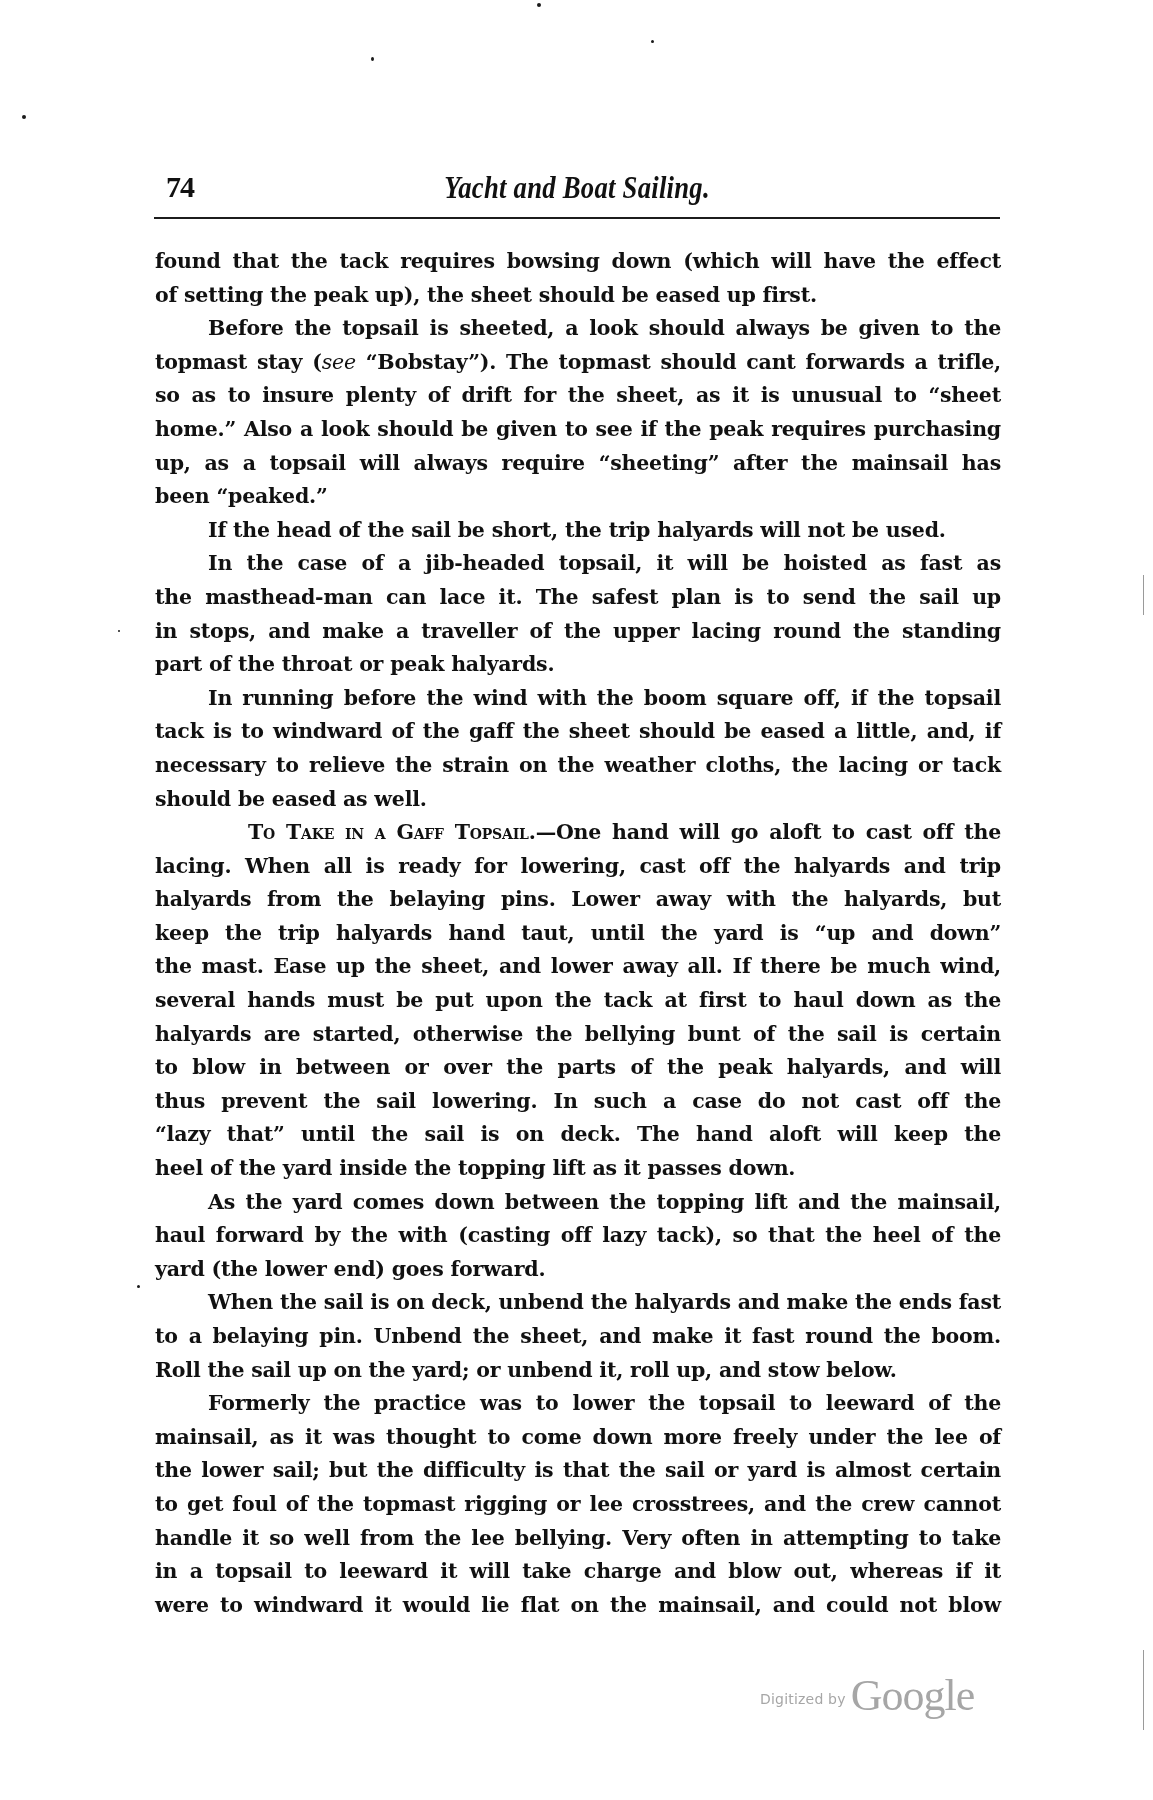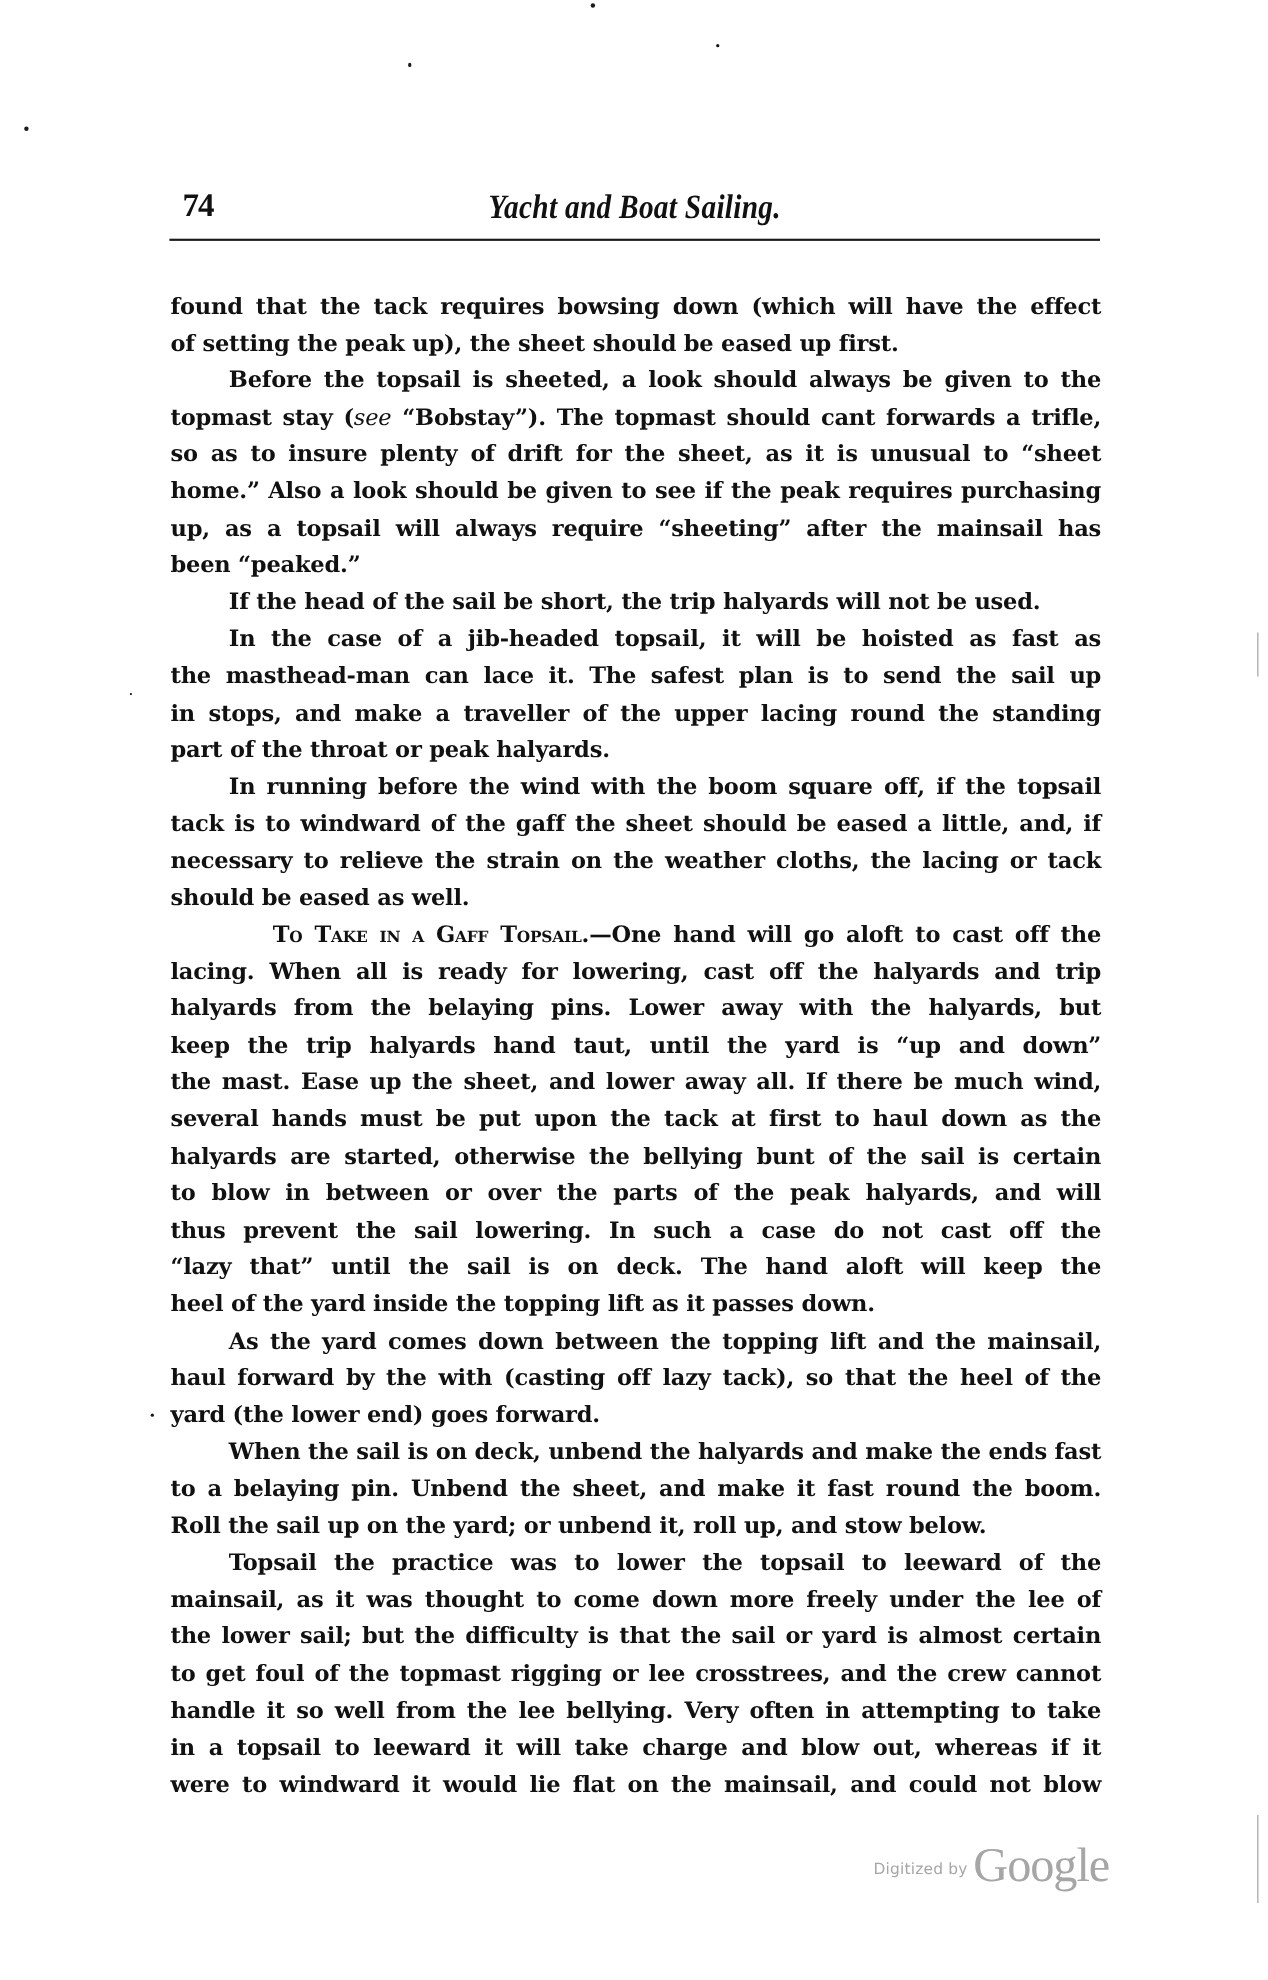--- a/index.html
+++ b/index.html
@@ -58,41 +58,41 @@
       position: absolute;
       left: 154px;
       top: 217px;
       width: 846px;
       height: 2px;
       background: #1c1c1c;
     }
     .body-text {
       position: absolute;
       left: 155px;
-      top: 262px;
+      top: 245px;
       width: 846px;
     }
     .line {
       height: 33.6px;
       line-height: 33.6px;
       font-family: "DejaVu Serif", serif;
       font-size: 20.5px;
       font-weight: bold;
       white-space: nowrap;
       text-align: justify;
       text-align-last: justify;
       letter-spacing: -0.2px;
     }
     .line.indent { padding-left: 53px; }
     .line.last { text-align-last: left; }
     .sc { font-variant: small-caps; margin-left: 40px; }
     .it { font-style: italic; font-weight: normal; }
     .watermark {
       position: absolute;
-      left: 794px;
+      left: 760px;
       top: 1670px;
       color: #a6a6a6;
       white-space: nowrap;
     }
     .wm-small {
       font-family: "DejaVu Sans", sans-serif;
       font-size: 14px;
       letter-spacing: 0.2px;
       vertical-align: 6px;
     }
@@ -156,21 +156,21 @@
   <div class="line last">heel of the yard inside the topping lift as it passes down.</div>
 
   <div class="line indent">As the yard comes down between the topping lift and the mainsail,</div>
   <div class="line">haul forward by the with (casting off lazy tack), so that the heel of the</div>
   <div class="line last">yard (the lower end) goes forward.</div>
 
   <div class="line indent">When the sail is on deck, unbend the halyards and make the ends fast</div>
   <div class="line">to a belaying pin.  Unbend the sheet, and make it fast round the boom.</div>
   <div class="line last">Roll the sail up on the yard; or unbend it, roll up, and stow below.</div>
 
-  <div class="line indent">Topsail the practice was to lower the topsail to leeward of the</div>
+  <div class="line indent">Formerly the practice was to lower the topsail to leeward of the</div>
   <div class="line">mainsail, as it was thought to come down more freely under the lee of</div>
   <div class="line">the lower sail; but the difficulty is that the sail or yard is almost certain</div>
   <div class="line">to get foul of the topmast rigging or lee crosstrees, and the crew cannot</div>
   <div class="line">handle it so well from the lee bellying.  Very often in attempting to take</div>
   <div class="line">in a topsail to leeward it will take charge and blow out, whereas if it</div>
   <div class="line">were to windward it would lie flat on the mainsail, and could not blow</div>
 </div>
 
 <div class="watermark">
   <span class="wm-small">Digitized by</span>

